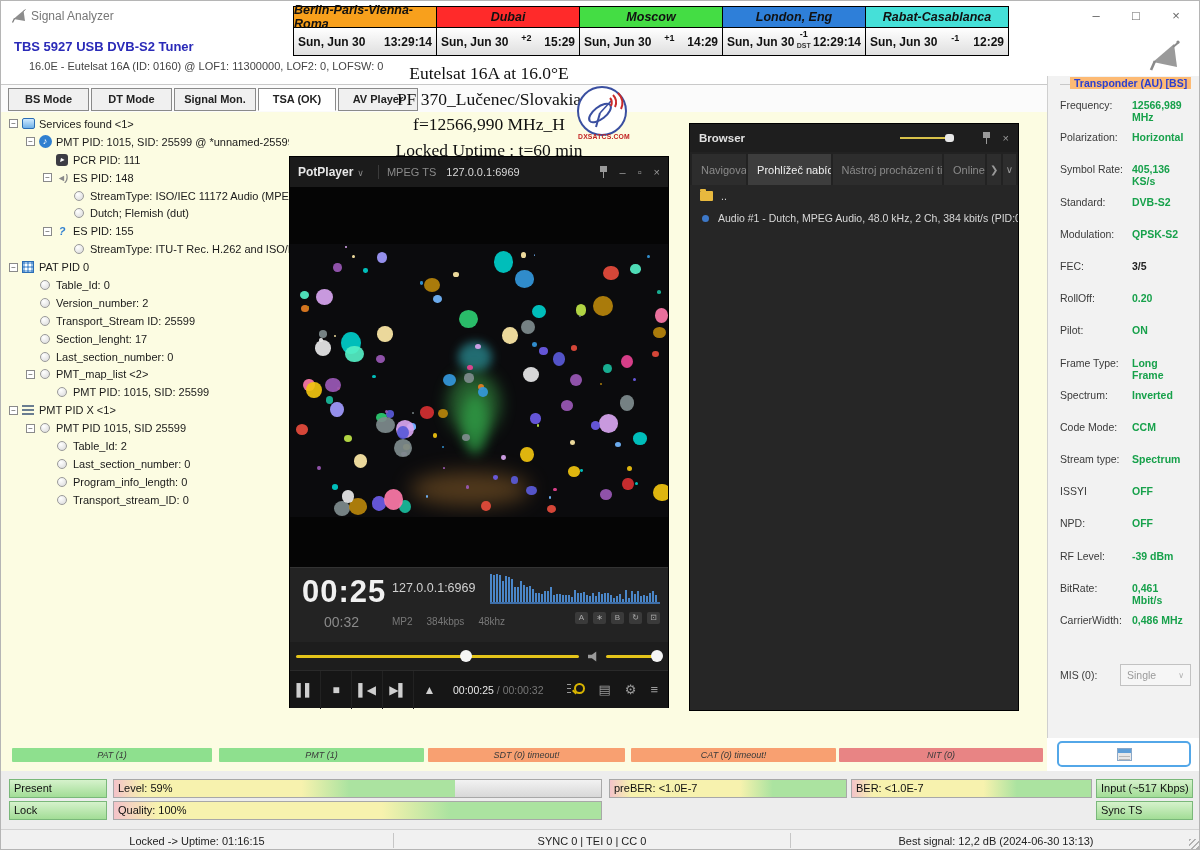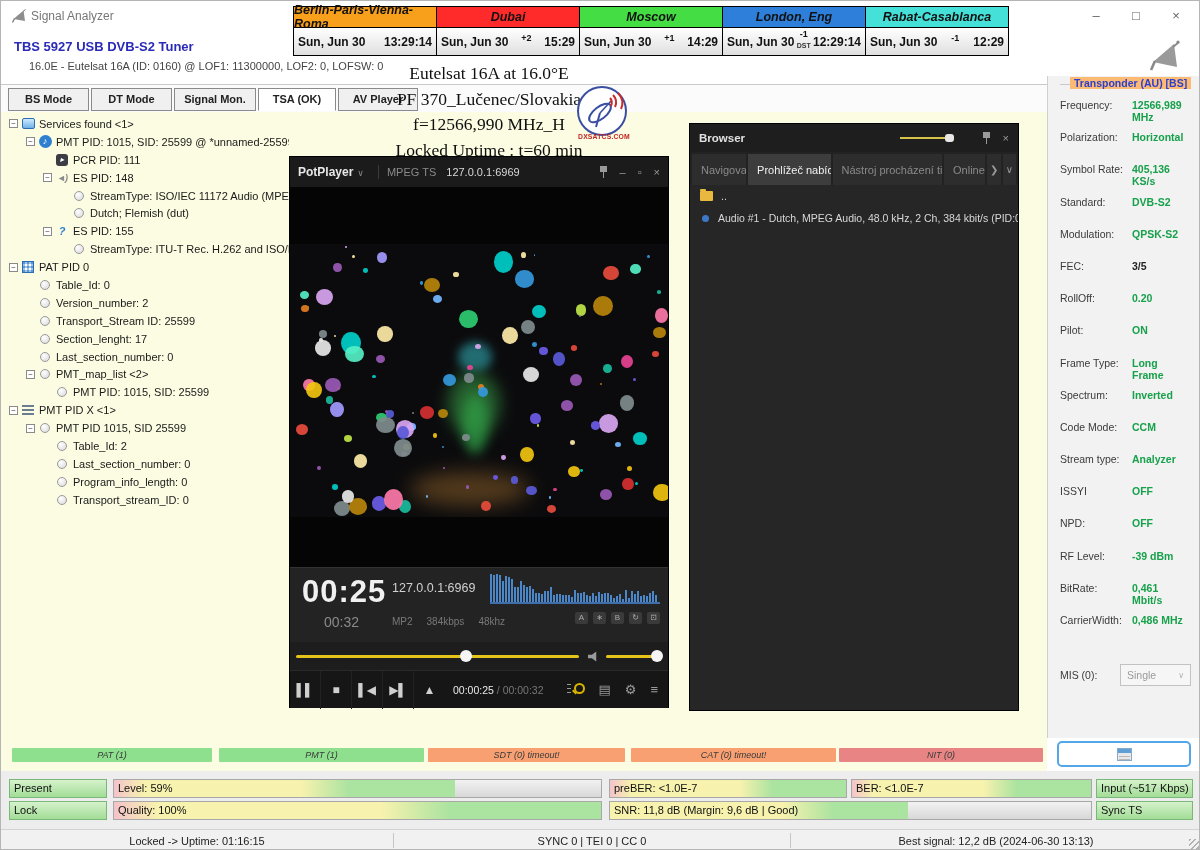--- a/index.html
+++ b/index.html
@@ -807,21 +807,21 @@
       <span class="tr-value">Inverted</span>
     </div>
 
     <div class="tr-row">
       <span class="tr-label">Code Mode:</span>
       <span class="tr-value">CCM</span>
     </div>
 
     <div class="tr-row">
       <span class="tr-label">Stream type:</span>
-      <span class="tr-value">Analyzer</span>
+      <span class="tr-value">Spectrum</span>
     </div>
 
     <div class="tr-row">
       <span class="tr-label">ISSYI</span>
       <span class="tr-value">OFF</span>
     </div>
 
     <div class="tr-row">
       <span class="tr-label">NPD:</span>
       <span class="tr-value">OFF</span>
@@ -899,24 +899,20 @@
     <div class="sigfill fill-green" style="width: 100%;"></div>
       <span class="siglabel">Input (~517 Kbps)</span>
   </div>
   <div class="sigbar greenbox" style="left:8px;top:800px;width:98px;">
     <div class="sigfill fill-green" style="width: 100%;"></div>
       <span class="siglabel">Lock</span>
   </div>
   <div class="sigbar" style="left:112px;top:800px;width:489px;">
     <div class="sigfill fill-rgy" style="width: 100%;"></div>
       <span class="siglabel">Quality: 100%</span>
-  </div>
-  <div class="sigbar" style="left:608px;top:800px;width:483px;">
-    <div class="sigfill fill-yg" style="width: 62%;"></div>
-      <span class="siglabel">SNR: 11,8 dB (Margin: 9,6 dB | Good)</span>
   </div>
   <div class="sigbar greenbox" style="left:1095px;top:800px;width:97px;">
     <div class="sigfill fill-green" style="width: 100%;"></div>
       <span class="siglabel">Sync TS</span>
   </div>
 
   <div class="statusbar">
     <span class="sb-sec" style="width:392px;">Locked -&gt; Uptime: 01:16:15</span>
     <span class="sb-div"></span>
     <span class="sb-sec" style="width:396px;">SYNC 0 | TEI 0 | CC 0</span>

